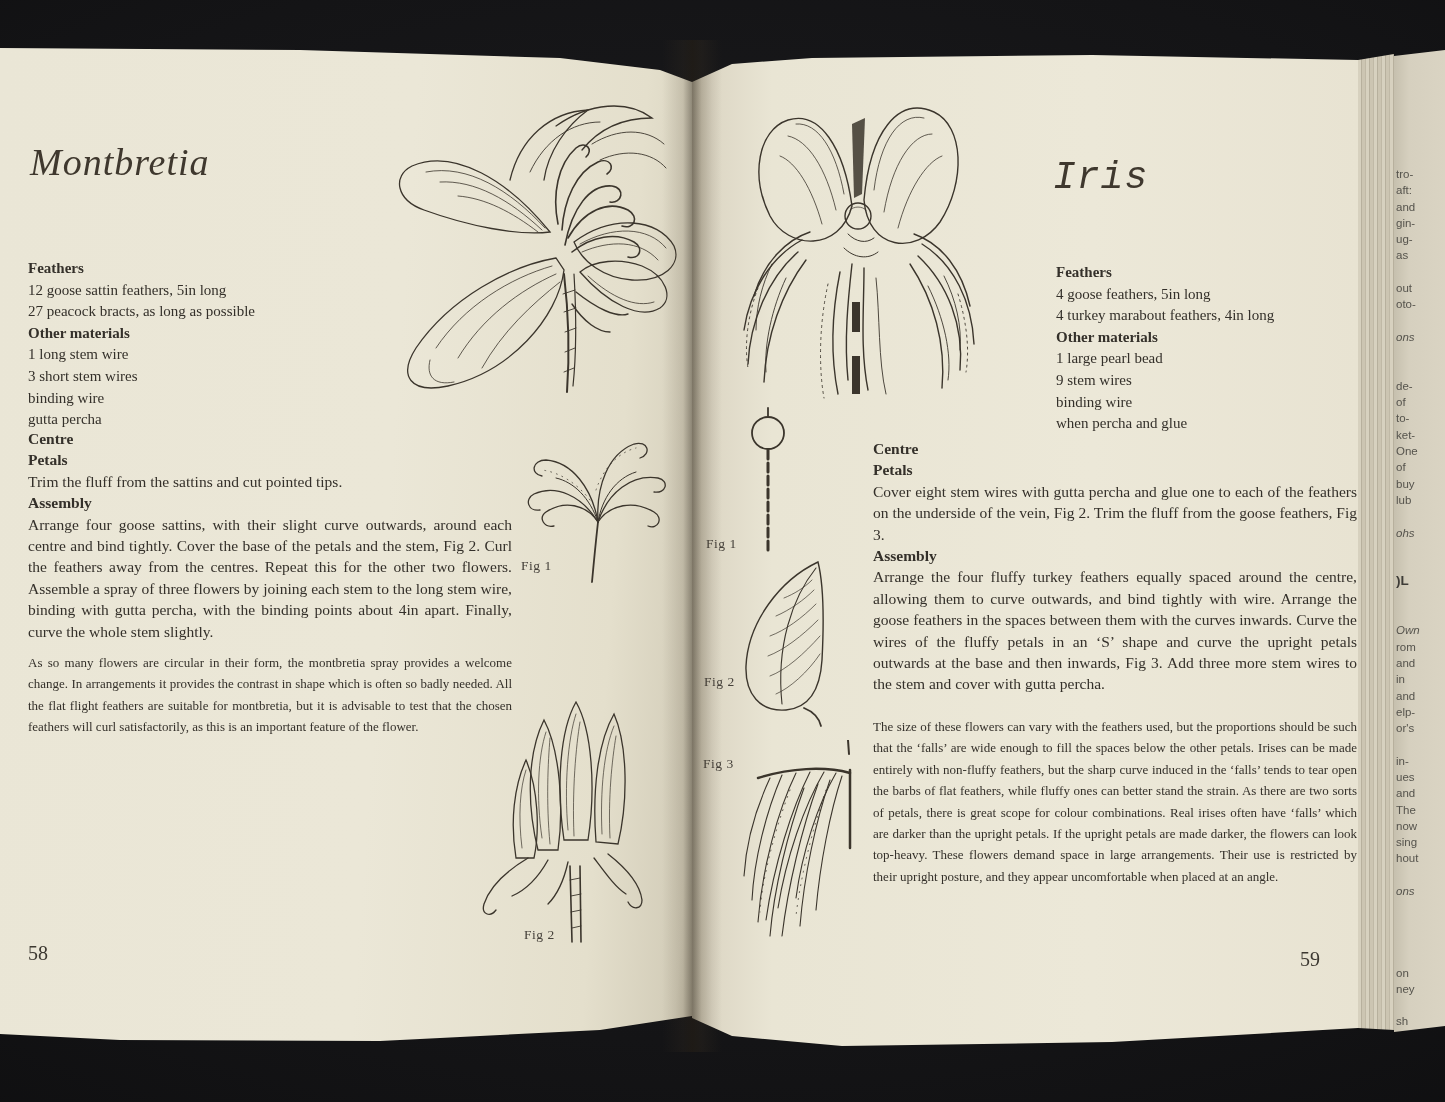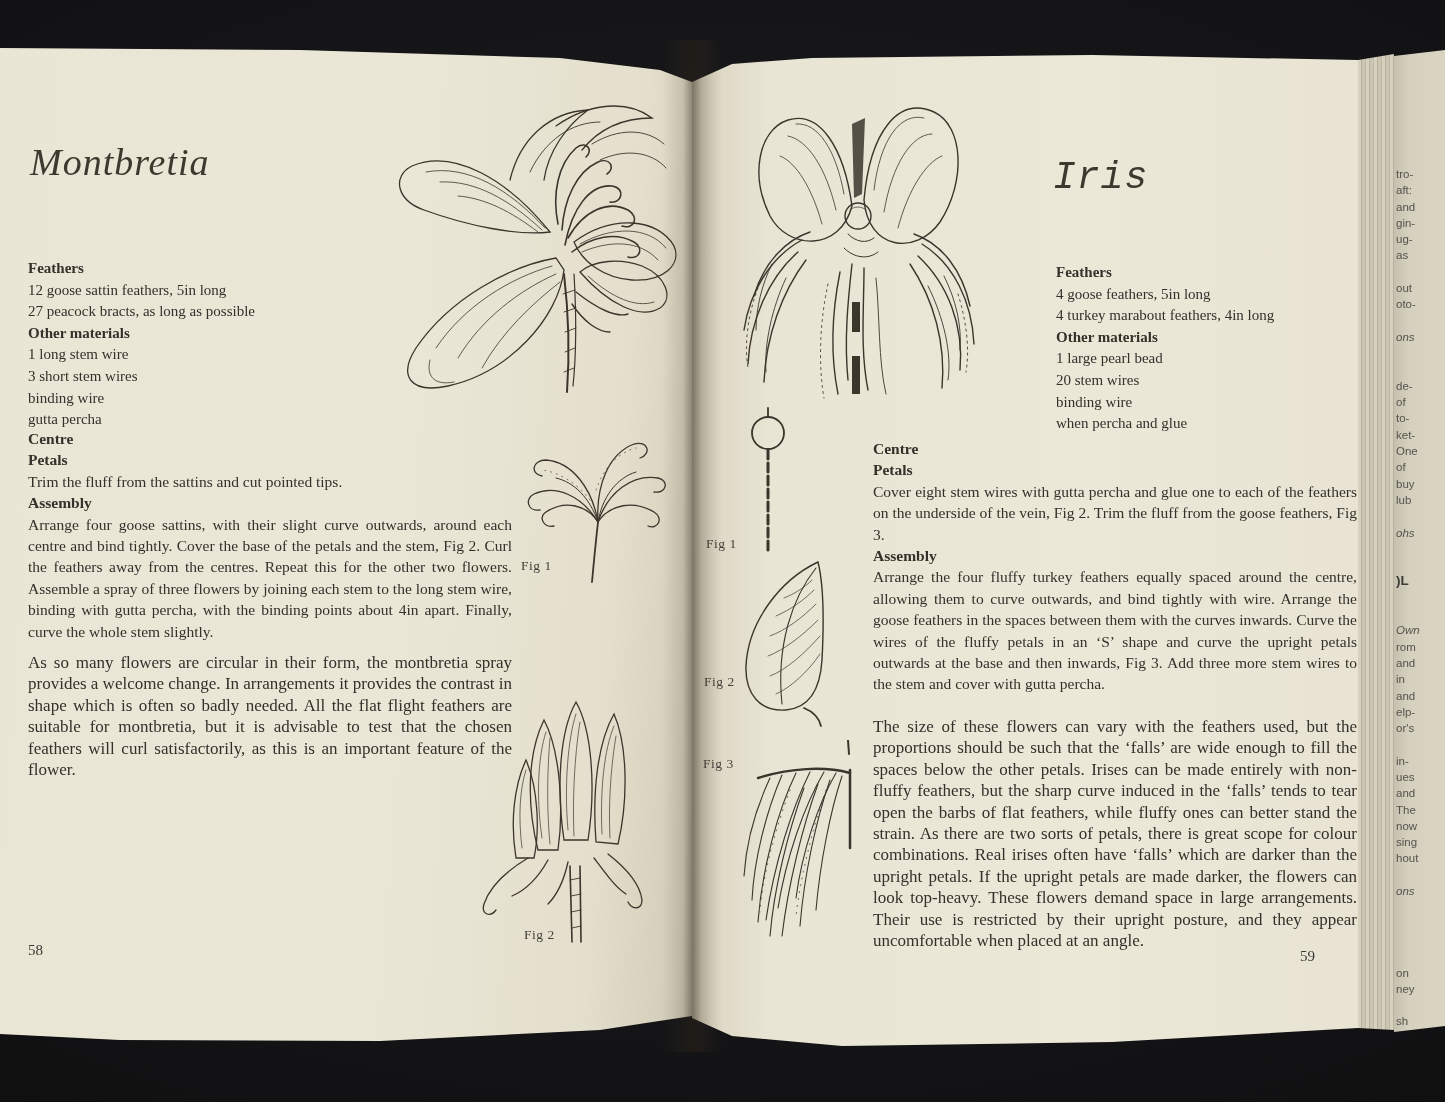--- a/index.html
+++ b/index.html
@@ -44,25 +44,25 @@
   
   .title{
     position:absolute;font-style:italic;font-size:38px;color:#3f382e;
     letter-spacing:1px;white-space:nowrap;
   }
   .mat{position:absolute;font-size:15px;line-height:21.6px;color:#34302a;}
   .mat .b{font-weight:bold;}
   .col{position:absolute;width:484px;font-size:15.5px;line-height:21.4px;
        color:#34302a;text-align:justify;}
   .sec-h{font-weight:bold;}
-  .para{position:absolute;width:484px;font-size:17px;line-height:21.4px;
+  .para{position:absolute;width:484px;font-size:13px;line-height:21.4px;
         color:#34302a;text-align:justify;}
   .ital{}
   .figlab{position:absolute;font-size:13.5px;color:#45403a;letter-spacing:.5px;}
-  .pnum{position:absolute;font-size:15px;color:#3c3831;}
+  .pnum{position:absolute;font-size:20px;color:#3c3831;}
   
   .fragcol{position:absolute;left:1396px;top:166px;width:46px;
     font-family:"Liberation Sans",sans-serif;font-size:11.5px;line-height:16.3px;
     color:#55534c;}
   .fragcol .i{font-style:italic;}
   .fragcol .b{font-weight:bold;font-size:13.5px;color:#3e3c37;}
   
   .draw{position:absolute;}
   svg{display:block;}
 </style>
@@ -183,21 +183,21 @@
 <div class="page page-right">
 
   <div class="title" style="left:361px;top:156px;font-family:Liberation Mono, monospace;">Iris</div>
 
   <div class="mat" style="left:364px;top:262px;">
     <div class="b">Feathers</div>
     <div>4 goose feathers, 5in long</div>
     <div>4 turkey marabout feathers, 4in long</div>
     <div class="b">Other materials</div>
     <div>1 large pearl bead</div>
-    <div>20 stem wires</div>
+    <div>9 stem wires</div>
     <div>binding wire</div>
     <div>when percha and glue</div>
   </div>
 
   <div class="col" style="left:181px;top:438px;">
     <div class="sec-h">Centre</div>
     <div class="sec-h">Petals</div>
     <div class="sec-b"><span>Cover eight stem wires with gutta percha and glue one to each of the feathers on the </span><span class="ital">underside</span><span> of the vein, Fig 2. Trim the fluff from the goose feathers, Fig 3.</span></div>
     <div class="sec-h">Assembly</div>
     <div class="sec-b">Arrange the four fluffy turkey feathers equally spaced around the centre, allowing them to curve outwards, and bind tightly with wire. Arrange the goose feathers in the spaces between them with the curves inwards. Curve the wires of the fluffy petals in an ‘S’ shape and curve the upright petals outwards at the base and then inwards, Fig 3. Add three more stem wires to the stem and cover with gutta percha.</div>

